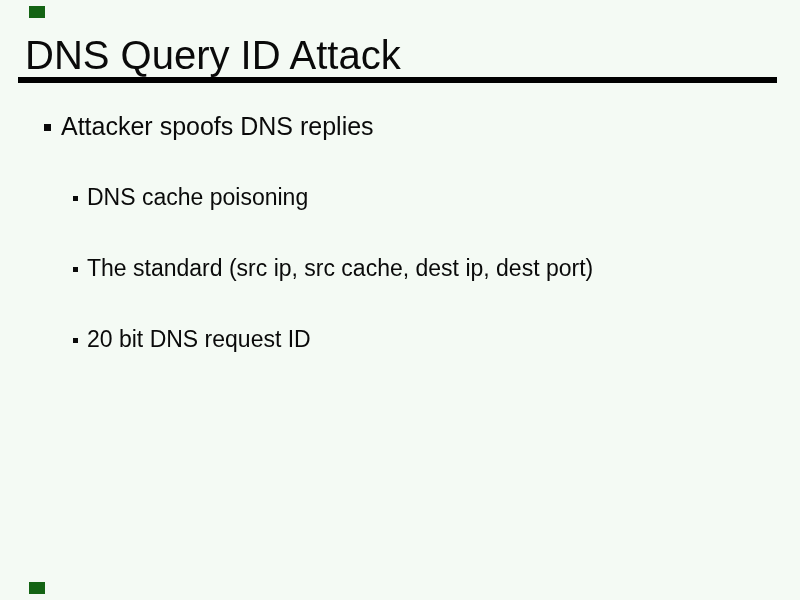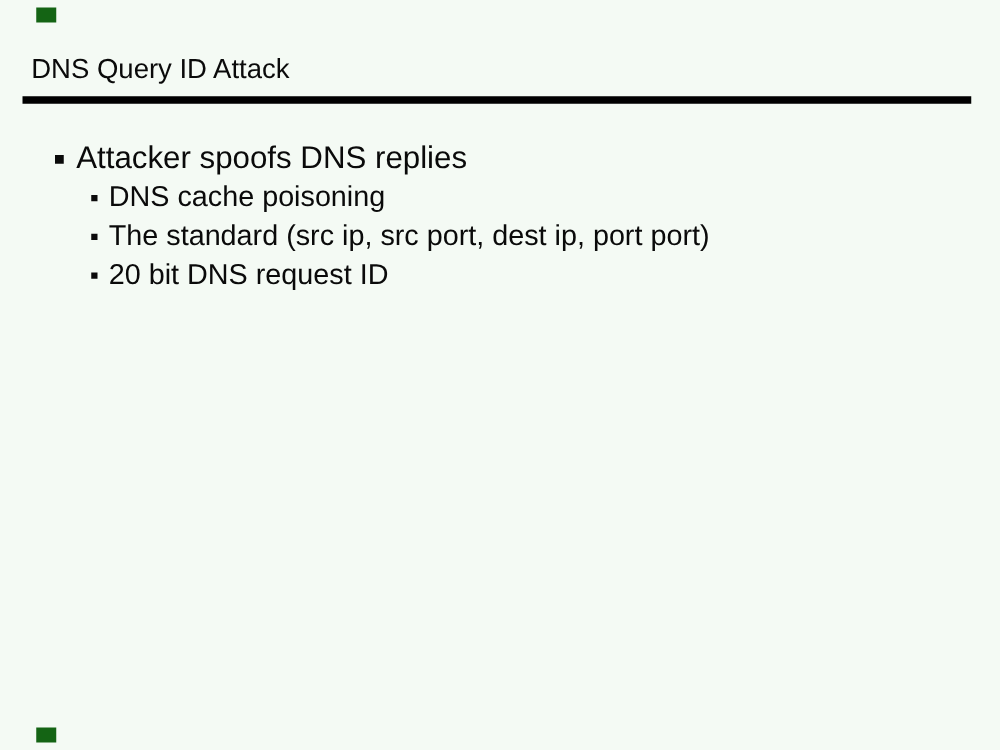--- a/index.html
+++ b/index.html
@@ -23,21 +23,21 @@
     background: #146414;
   }
   .corner-marker.top { top: 6px; }
   .corner-marker.bottom { top: 582px; }
 
   .title {
     position: absolute;
     left: 25px;
     top: 37px;
     margin: 0;
-    font-size: 22px;
+    font-size: 40px;
     line-height: 36px;
     font-weight: normal;
     white-space: nowrap;
   }
   .rule {
     position: absolute;
     left: 18px;
     top: 77px;
     width: 759px;
     height: 6px;
@@ -55,21 +55,21 @@
     height: 31px;
   }
   .row .txt {
     display: block;
     line-height: 31px;
     white-space: nowrap;
   }
   .row.l1 { font-size: 25px; }
   .row.l2 { font-size: 23px; }
   .row.l1 .txt { padding-left: 61px; }
-  .row.l2 .txt { padding-left: 87px; }
+  .row.l2 .txt { padding-left: 87px; margin-top: 40px; }
 
   .sq {
     position: absolute;
     background: #0a0a0a;
   }
   .row.l1 .sq { left: 44px; top: 13px; width: 7px; height: 7px; }
   .row.l2 .sq { left: 73px; top: 14px; width: 5px; height: 5px; }
 </style>
 </head>
 <body>
@@ -90,21 +90,21 @@
     </div>
 
     <div class="row l2">
       <span class="sq"></span>
       <span class="txt">DNS cache poisoning</span>
     </div>
 
 
     <div class="row l2">
       <span class="sq"></span>
-      <span class="txt">The standard (src ip, src port, dest ip, port port)</span>
+      <span class="txt">The standard (src ip, src cache, dest ip, dest port)</span>
     </div>
 
     <div class="row l2">
       <span class="sq"></span>
       <span class="txt">20 bit DNS request ID</span>
     </div>
 
   </div>
 
   <div class="corner-marker bottom"></div>

